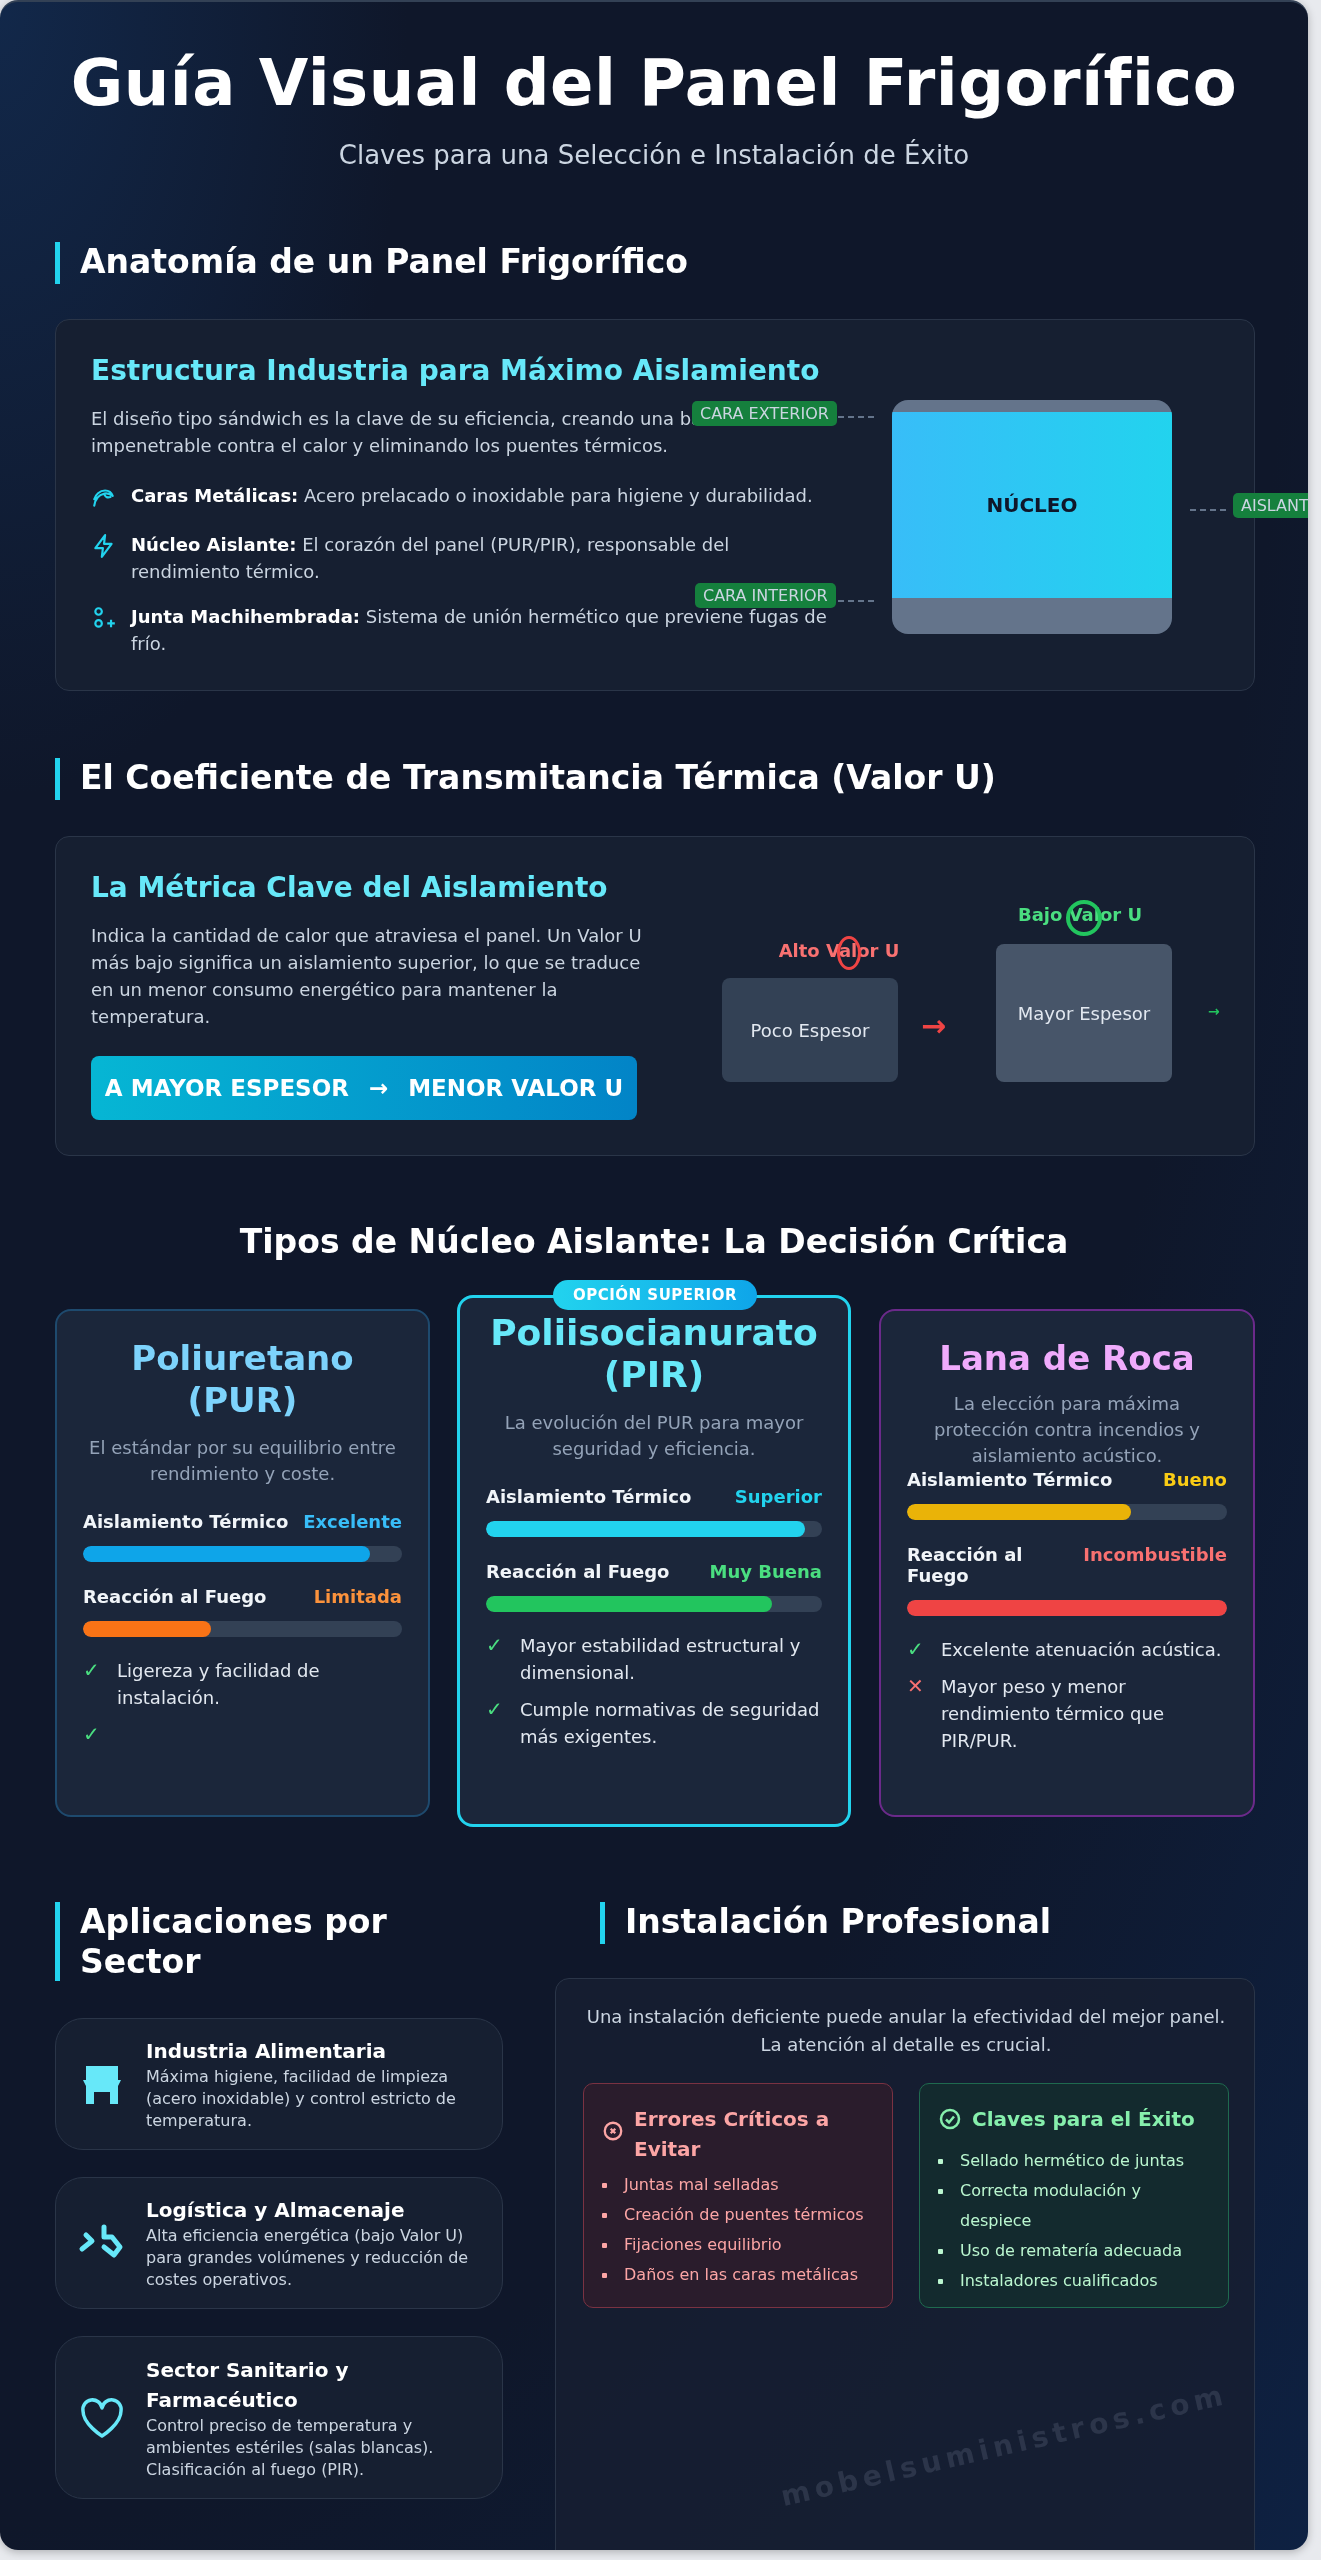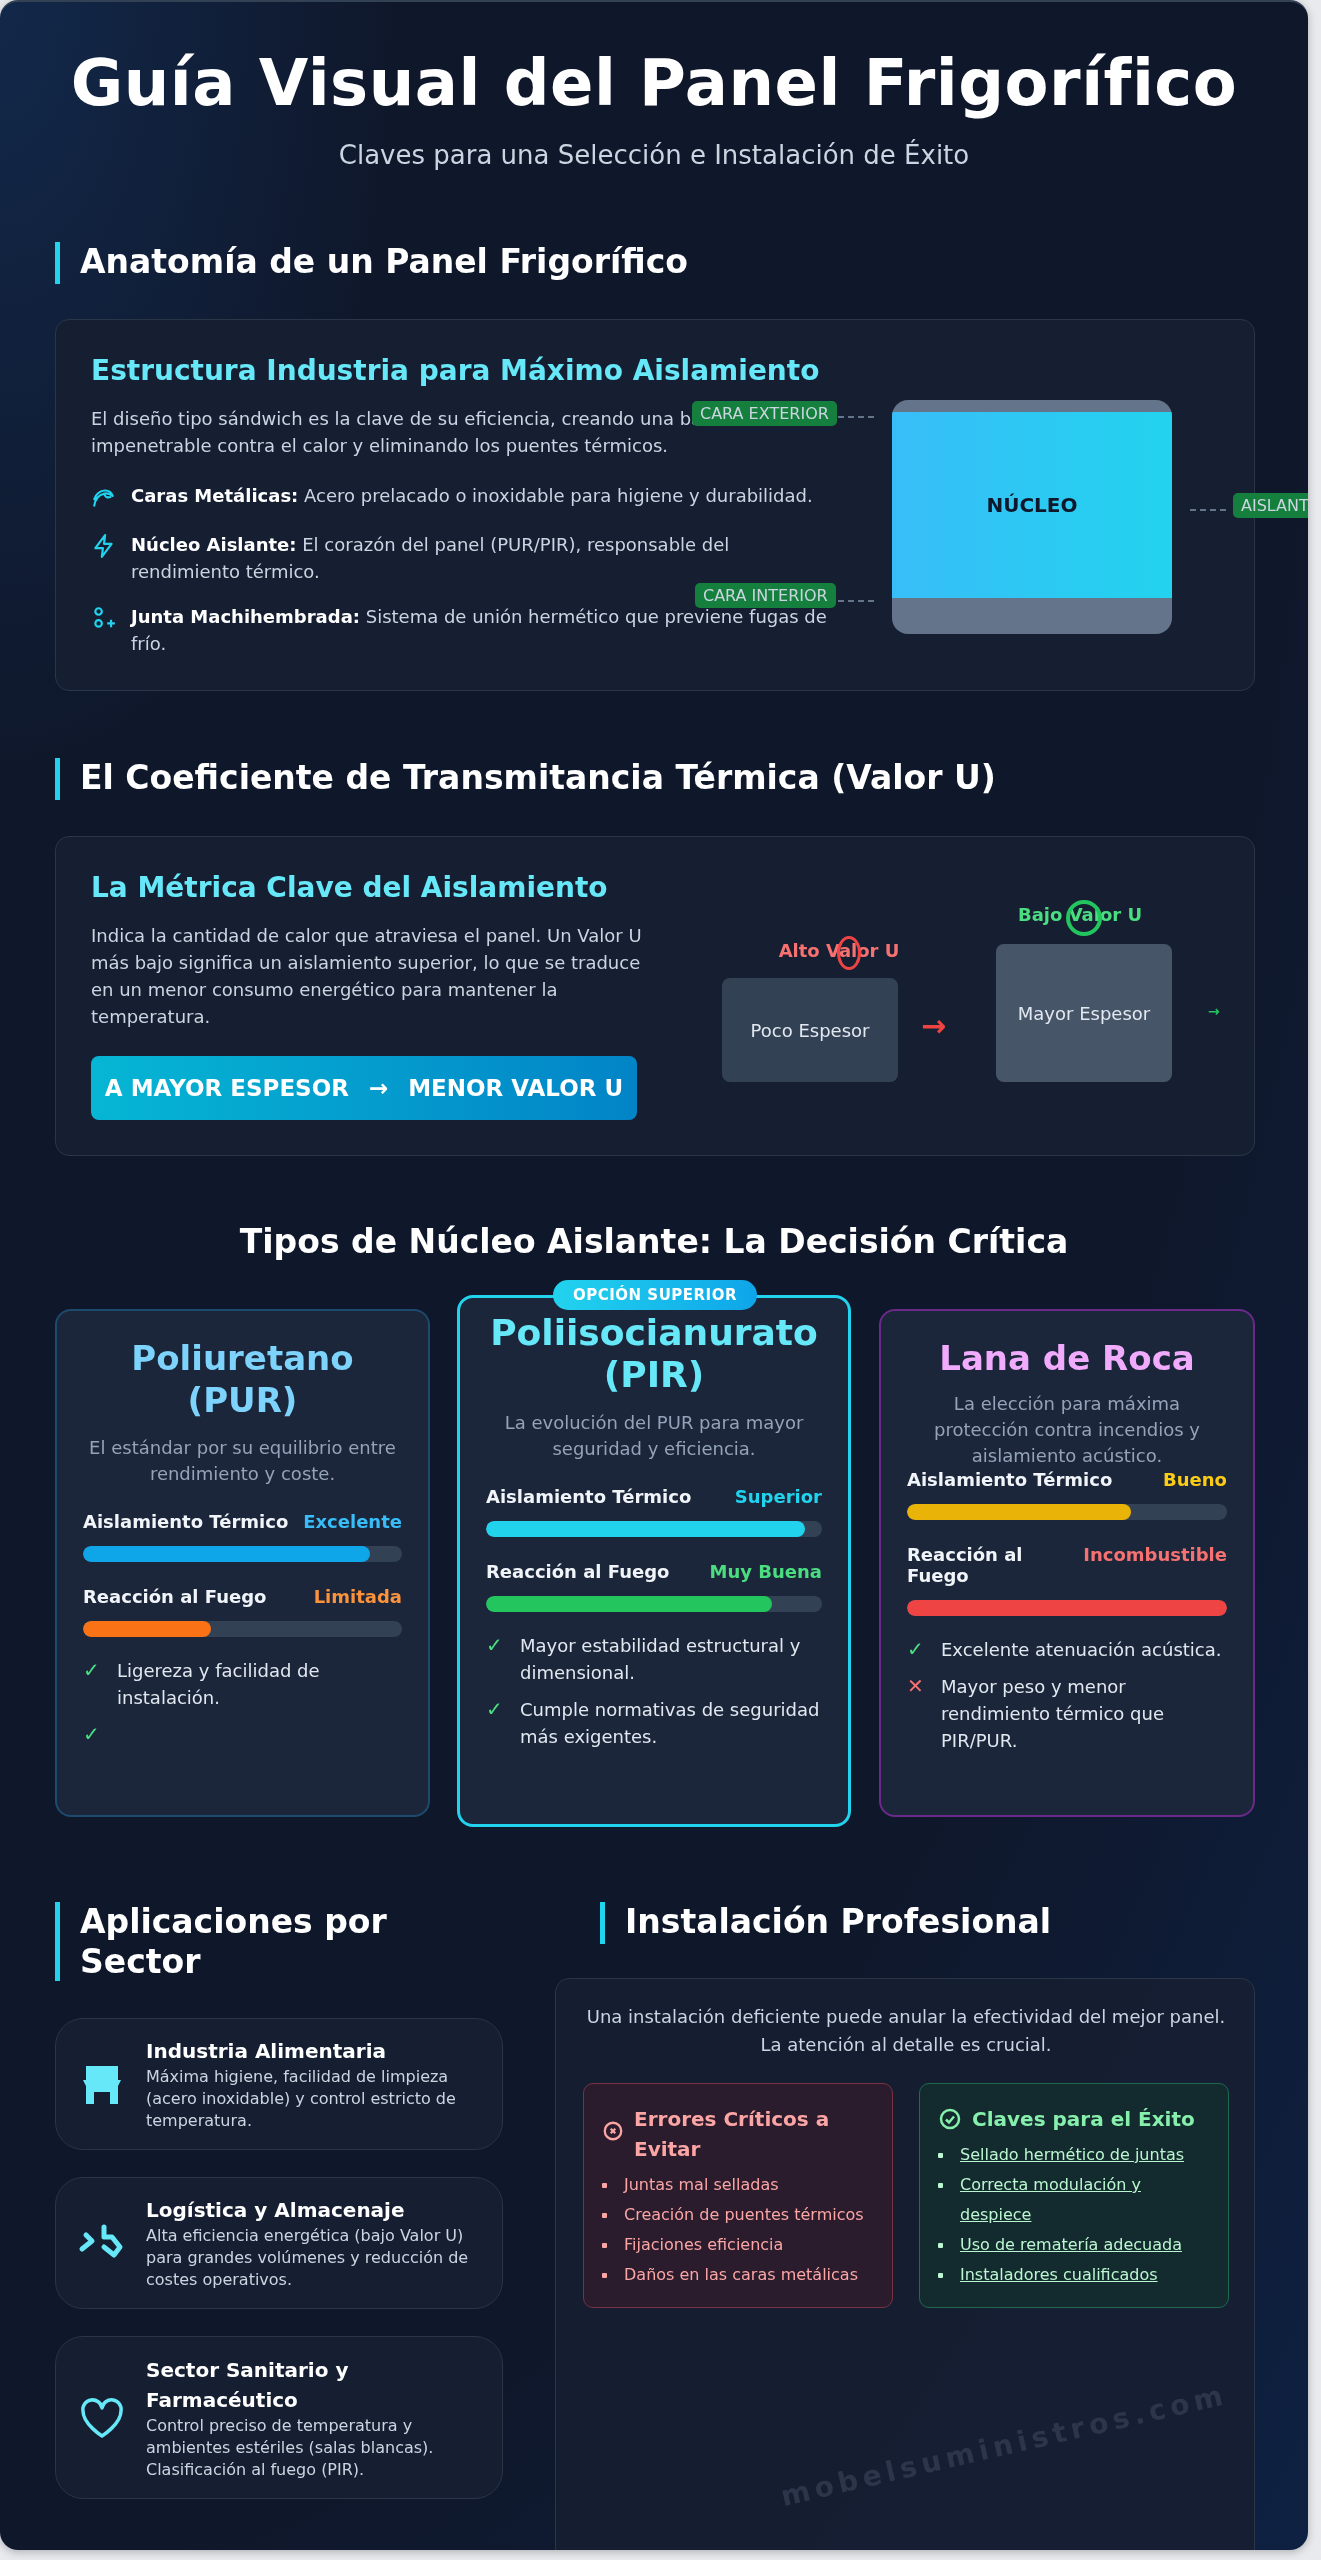--- a/index.html
+++ b/index.html
@@ -258,34 +258,34 @@
       <div class="inst-h">
         <svg width="22" height="22" style="flex:none; margin-top:16px;" viewBox="0 0 24 24" fill="none" stroke="#fca5a5" stroke-width="2.5">
             <circle cx="12" cy="12" r="9"></circle>
             <path d="M9.5 9.5l5 5M14.5 9.5l-5 5"></path>
           </svg>
         <span>Errores Críticos a Evitar</span>
       </div>
       <div style="margin-top:6px; margin-left:-18px;">
         <div class="inst-li">Juntas mal selladas</div>
         <div class="inst-li">Creación de puentes térmicos</div>
-        <div class="inst-li">Fijaciones eficiencia</div>
+        <div class="inst-li">Fijaciones equilibrio</div>
         <div class="inst-li">Daños en las caras metálicas</div>
       </div>
     </div>
 
     <div class="abs inst-box" style="left:363px; top:104px; width:310px; height:225px; background:#132a2e; border:1px solid #1f6a4f; color:#bbf7d0;">
       <div class="inst-h" style="color:#86efac;">
         <svg width="24" height="24" style="flex:none; margin-top:3px;" viewBox="0 0 24 24" fill="none" stroke="#86efac" stroke-width="2.5">
             <circle cx="12" cy="12" r="9"></circle>
             <path d="M8 12.5l3 3 5-6"></path>
           </svg>
         <span>Claves para el Éxito</span>
       </div>
-      <div style="margin-top:6px; margin-left:-18px;text-decoration:underline;">
+      <div style="margin-top:12px; margin-left:-18px;">
         <div class="inst-li">Sellado hermético de juntas</div>
         <div class="inst-li">Correcta modulación y despiece</div>
         <div class="inst-li">Uso de rematería adecuada</div>
         <div class="inst-li">Instaladores cualificados</div>
       </div>
     </div>
   </div>
 
   <div class="abs watermark" style="left:785px; top:2478px;">mobelsuministros.com</div>
 </div>

